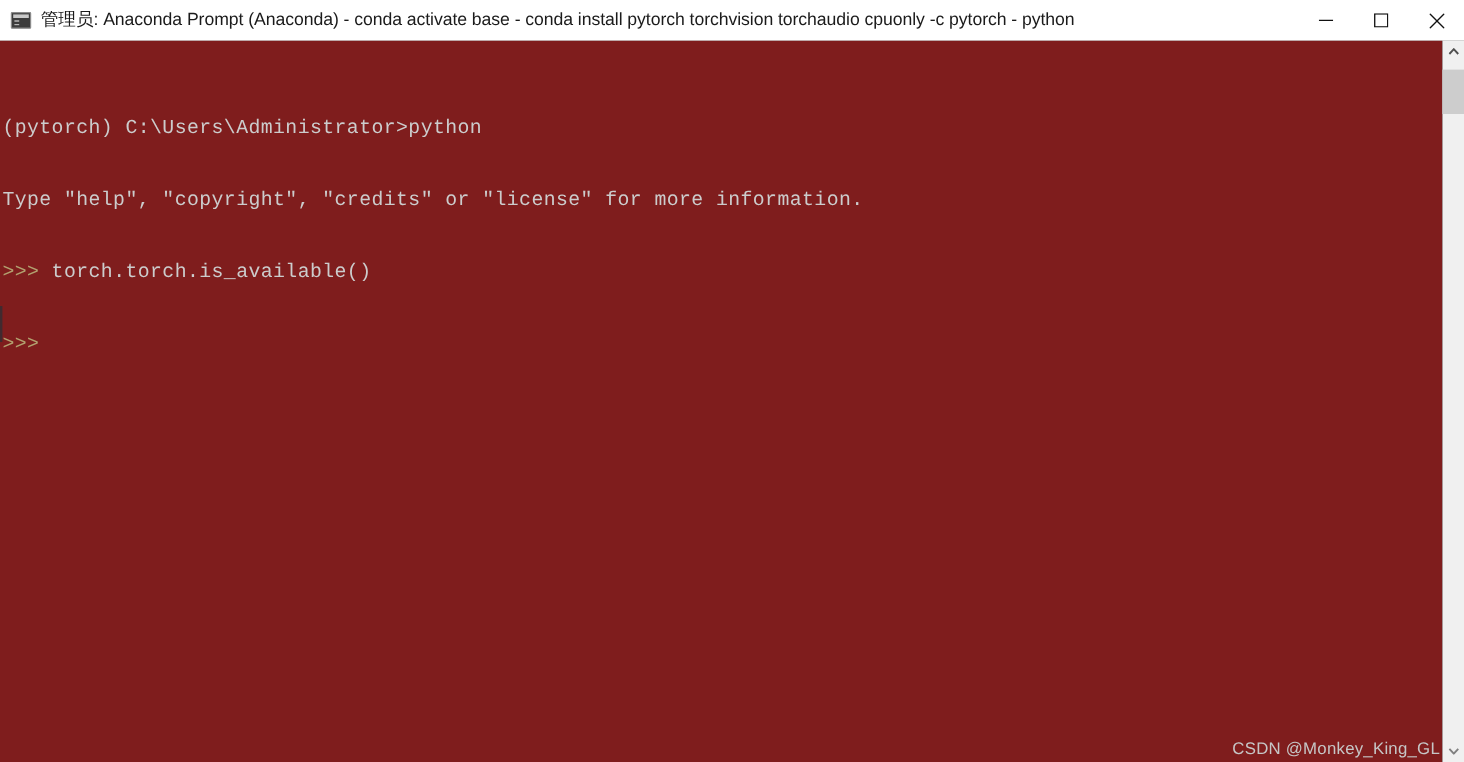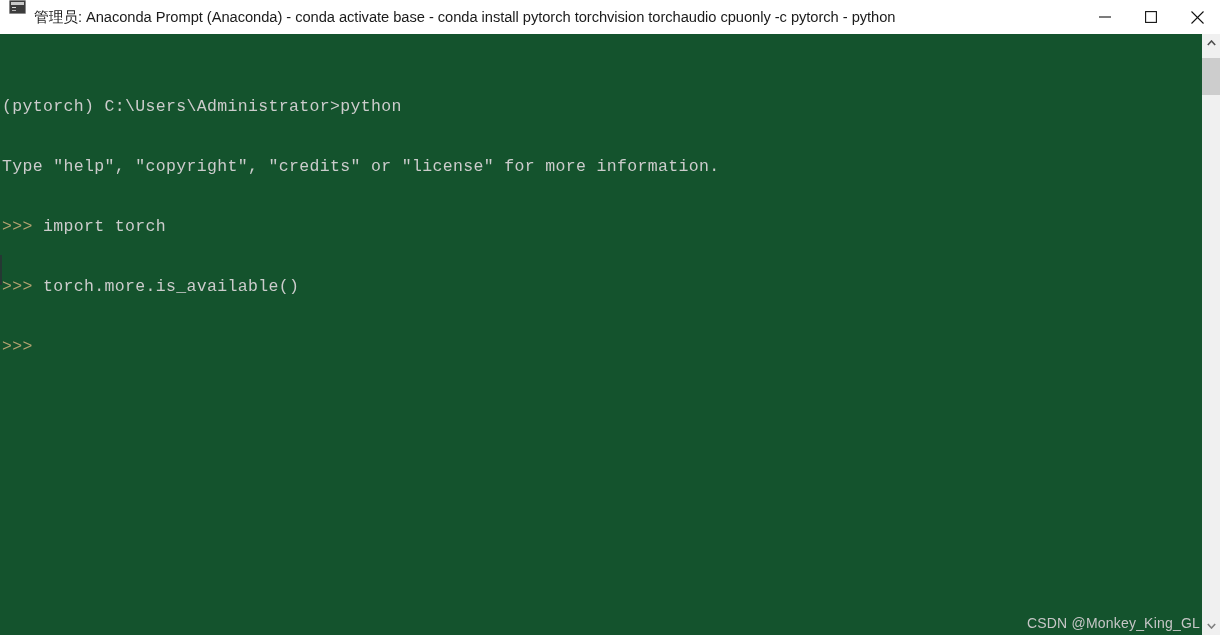--- a/index.html
+++ b/index.html
@@ -24,21 +24,21 @@
 
   
   #titlebar {
     position: absolute;
     left: 0;
     top: 0;
     width: 1220px;
     height: 34px;
     background: #ffffff;
     display: flex;
-    align-items: flex-start;
+    align-items: center;
     box-sizing: border-box;
   }
 
   #app-icon {
     width: 17px;
     height: 14px;
     margin-left: 9px;
     margin-right: 8px;
     flex: 0 0 auto;
     position: relative;
@@ -94,21 +94,21 @@
   }
   .wbtn svg { display: block; }
 
   
   #terminal {
     position: absolute;
     left: 0;
     top: 34px;
     width: 1202px;
     height: 601px;
-    background: #14532d;
+    background: #7f1d1d;
     overflow: hidden;
   }
 
   #console-text {
     position: absolute;
     left: 2px;
     top: 23px;
     font-family: "Liberation Mono", "DejaVu Sans Mono", monospace;
     font-size: 16.5px;
     line-height: 20px;
@@ -195,22 +195,21 @@
           <line x1="12.5" y1="0.5" x2="0.5" y2="12.5" stroke="#111111" stroke-width="1.1"></line>
         </svg>
       </div>
     </div>
   </div>
 
   <div id="terminal">
     <div id="console-text">
       <span class="ln"><span class="prompt"></span><span>(pytorch) C:\Users\Administrator&gt;python</span></span>
       <span class="ln"><span class="prompt"></span><span>Type "help", "copyright", "credits" or "license" for more information.</span></span>
-      <span class="ln"><span class="prompt">&gt;&gt;&gt; </span><span>import torch</span></span>
-      <span class="ln"><span class="prompt">&gt;&gt;&gt; </span><span>torch.more.is_available()</span></span>
+      <span class="ln"><span class="prompt">&gt;&gt;&gt; </span><span>torch.torch.is_available()</span></span>
       <span class="ln"><span class="prompt">&gt;&gt;&gt;</span><span></span></span>
     </div>
 
     <div id="left-artifact"></div>
 
     <div id="watermark">CSDN @Monkey_King_GL</div>
   </div>
 
   <div id="scrollbar">
     <div class="sb-arrow" id="sb-up">

